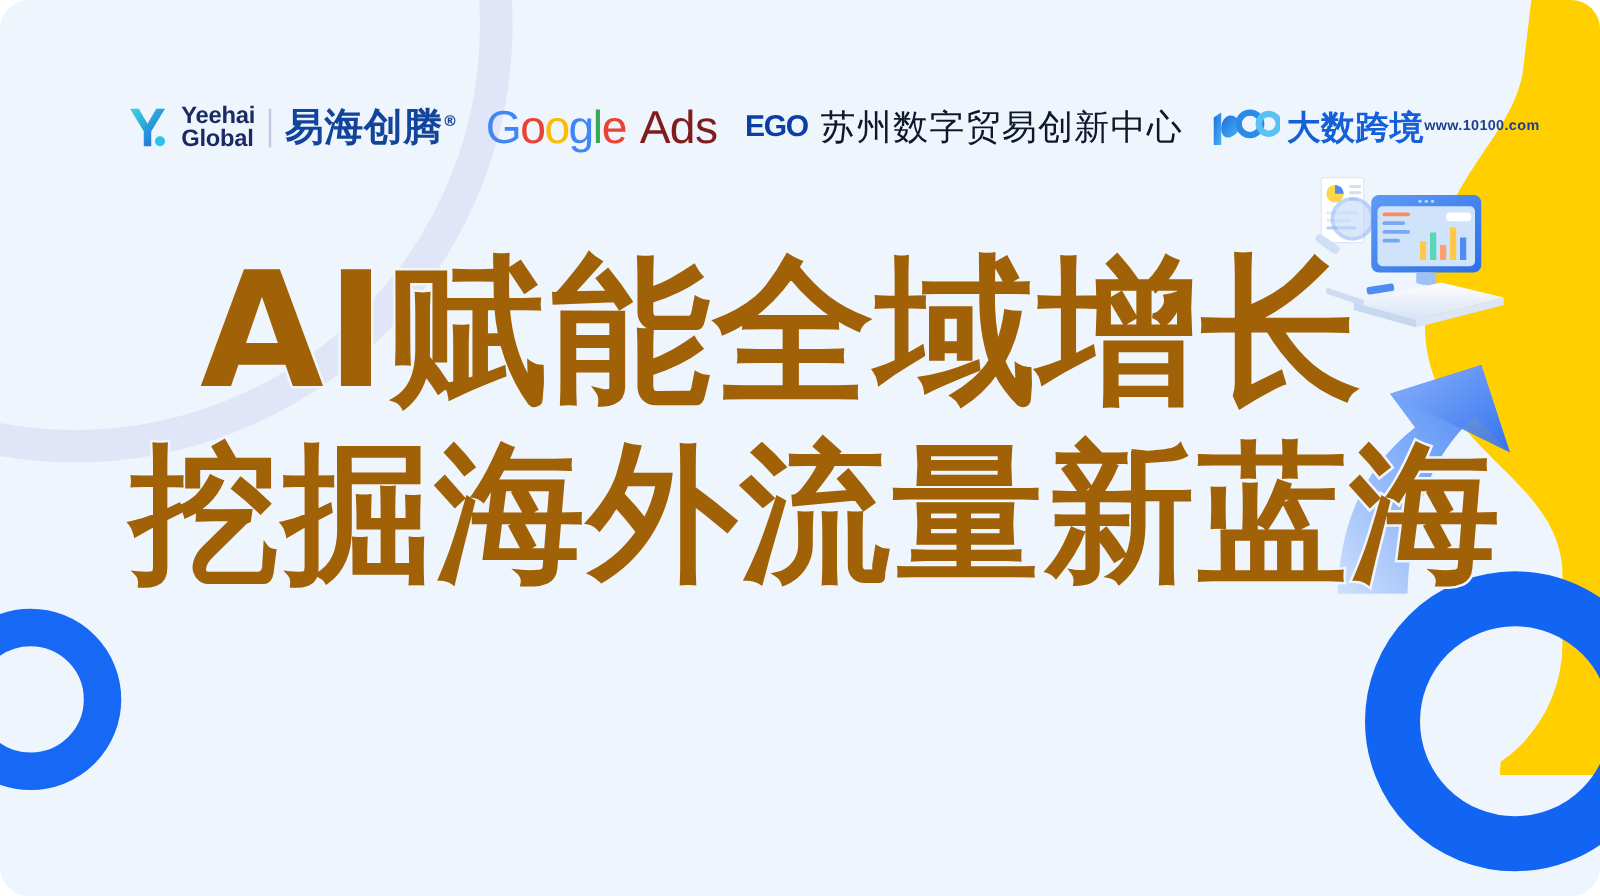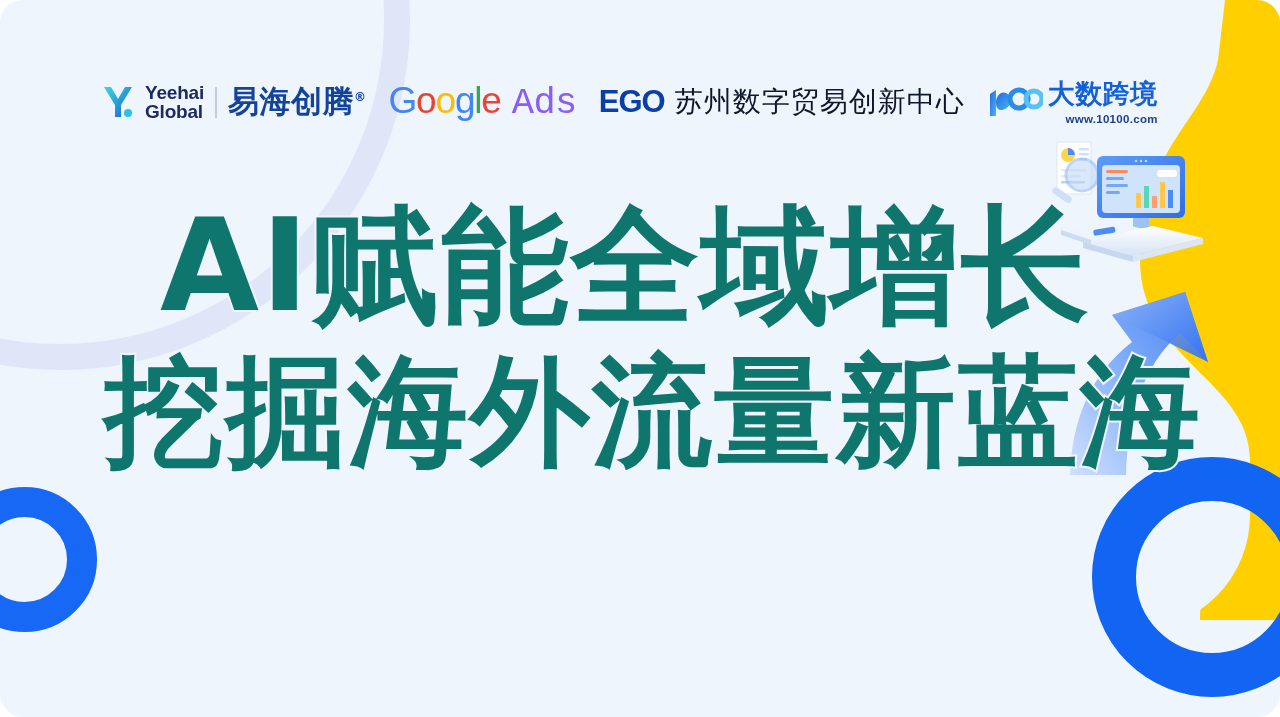--- a/index.html
+++ b/index.html
@@ -91,52 +91,52 @@
     font-weight:bold; font-size:31px; color:#13449c;
     letter-spacing:.5px;
   }
   .yee-r { font-size:12px; vertical-align:super; color:#13449c; }
 
   
   .g-ads { display:flex; align-items:baseline; }
   .g-word { font-size:37px; letter-spacing:-1.2px; font-weight:400; }
   .g-b { color:#4285f4; } .g-r { color:#ea4335; }
   .g-y { color:#fbbc05; } .g-g { color:#34a853; }
-  .ads-word { font-size:37px; color:#8b5cf6; margin-left:11px; letter-spacing:-.5px;font-family:Liberation Mono, monospace; }
-
-  
-  .ego-mark { font-size:31px; font-weight:bold; color:#0a3fa6; letter-spacing:-1px; }
+  .ads-word { font-size:37px; color:#7f1d1d; margin-left:11px; letter-spacing:-.5px; }
+
+  
+  .ego-mark { font-size:24px; font-weight:bold; color:#0a3fa6; letter-spacing:-1px; }
   .ego-cn {
     font-family:"DejaVu Sans","Liberation Sans",sans-serif;
     font-size:28px; color:#0f172a; margin-left:10px; letter-spacing:1px;
   }
 
   
   .ten-wrap { display:flex; align-items:center; }
   .ten-mark { width:56px; height:34px; margin-right:5px; }
-  .ten-text { display:flex; flex-direction:column; }
+  .ten-text { display:flex; flex-direction:row; }
   .ten-cn {
     font-family:"DejaVu Sans","Liberation Sans",sans-serif;
     font-size:27px; font-weight:bold; color:#1460d8; line-height:27px;
     letter-spacing:.5px;
   }
   .ten-url {
     font-size:11.5px; font-weight:bold; color:#1f3e8c;
     letter-spacing:.3px; margin-top:6px; text-align:right;
   }
 
   
   #illustration { position:absolute; right:70px; top:138px; width:175px; height:135px; }
 
   
   #headline { position:absolute; left:0; top:196px; width:1160px; }
   .hl-line {
     font-family:"DejaVu Sans","Liberation Sans",sans-serif;
     font-weight:bold;
-    color:#0f766e;
+    color:#a16207;
     letter-spacing:2px;
     white-space:nowrap;
     -webkit-text-stroke:4px #eff5fd;
     paint-order:stroke fill;
   }
   #hl-1 {
     font-size:128px; line-height:140px;
     padding-left:160px;
   }
   #hl-2 {

